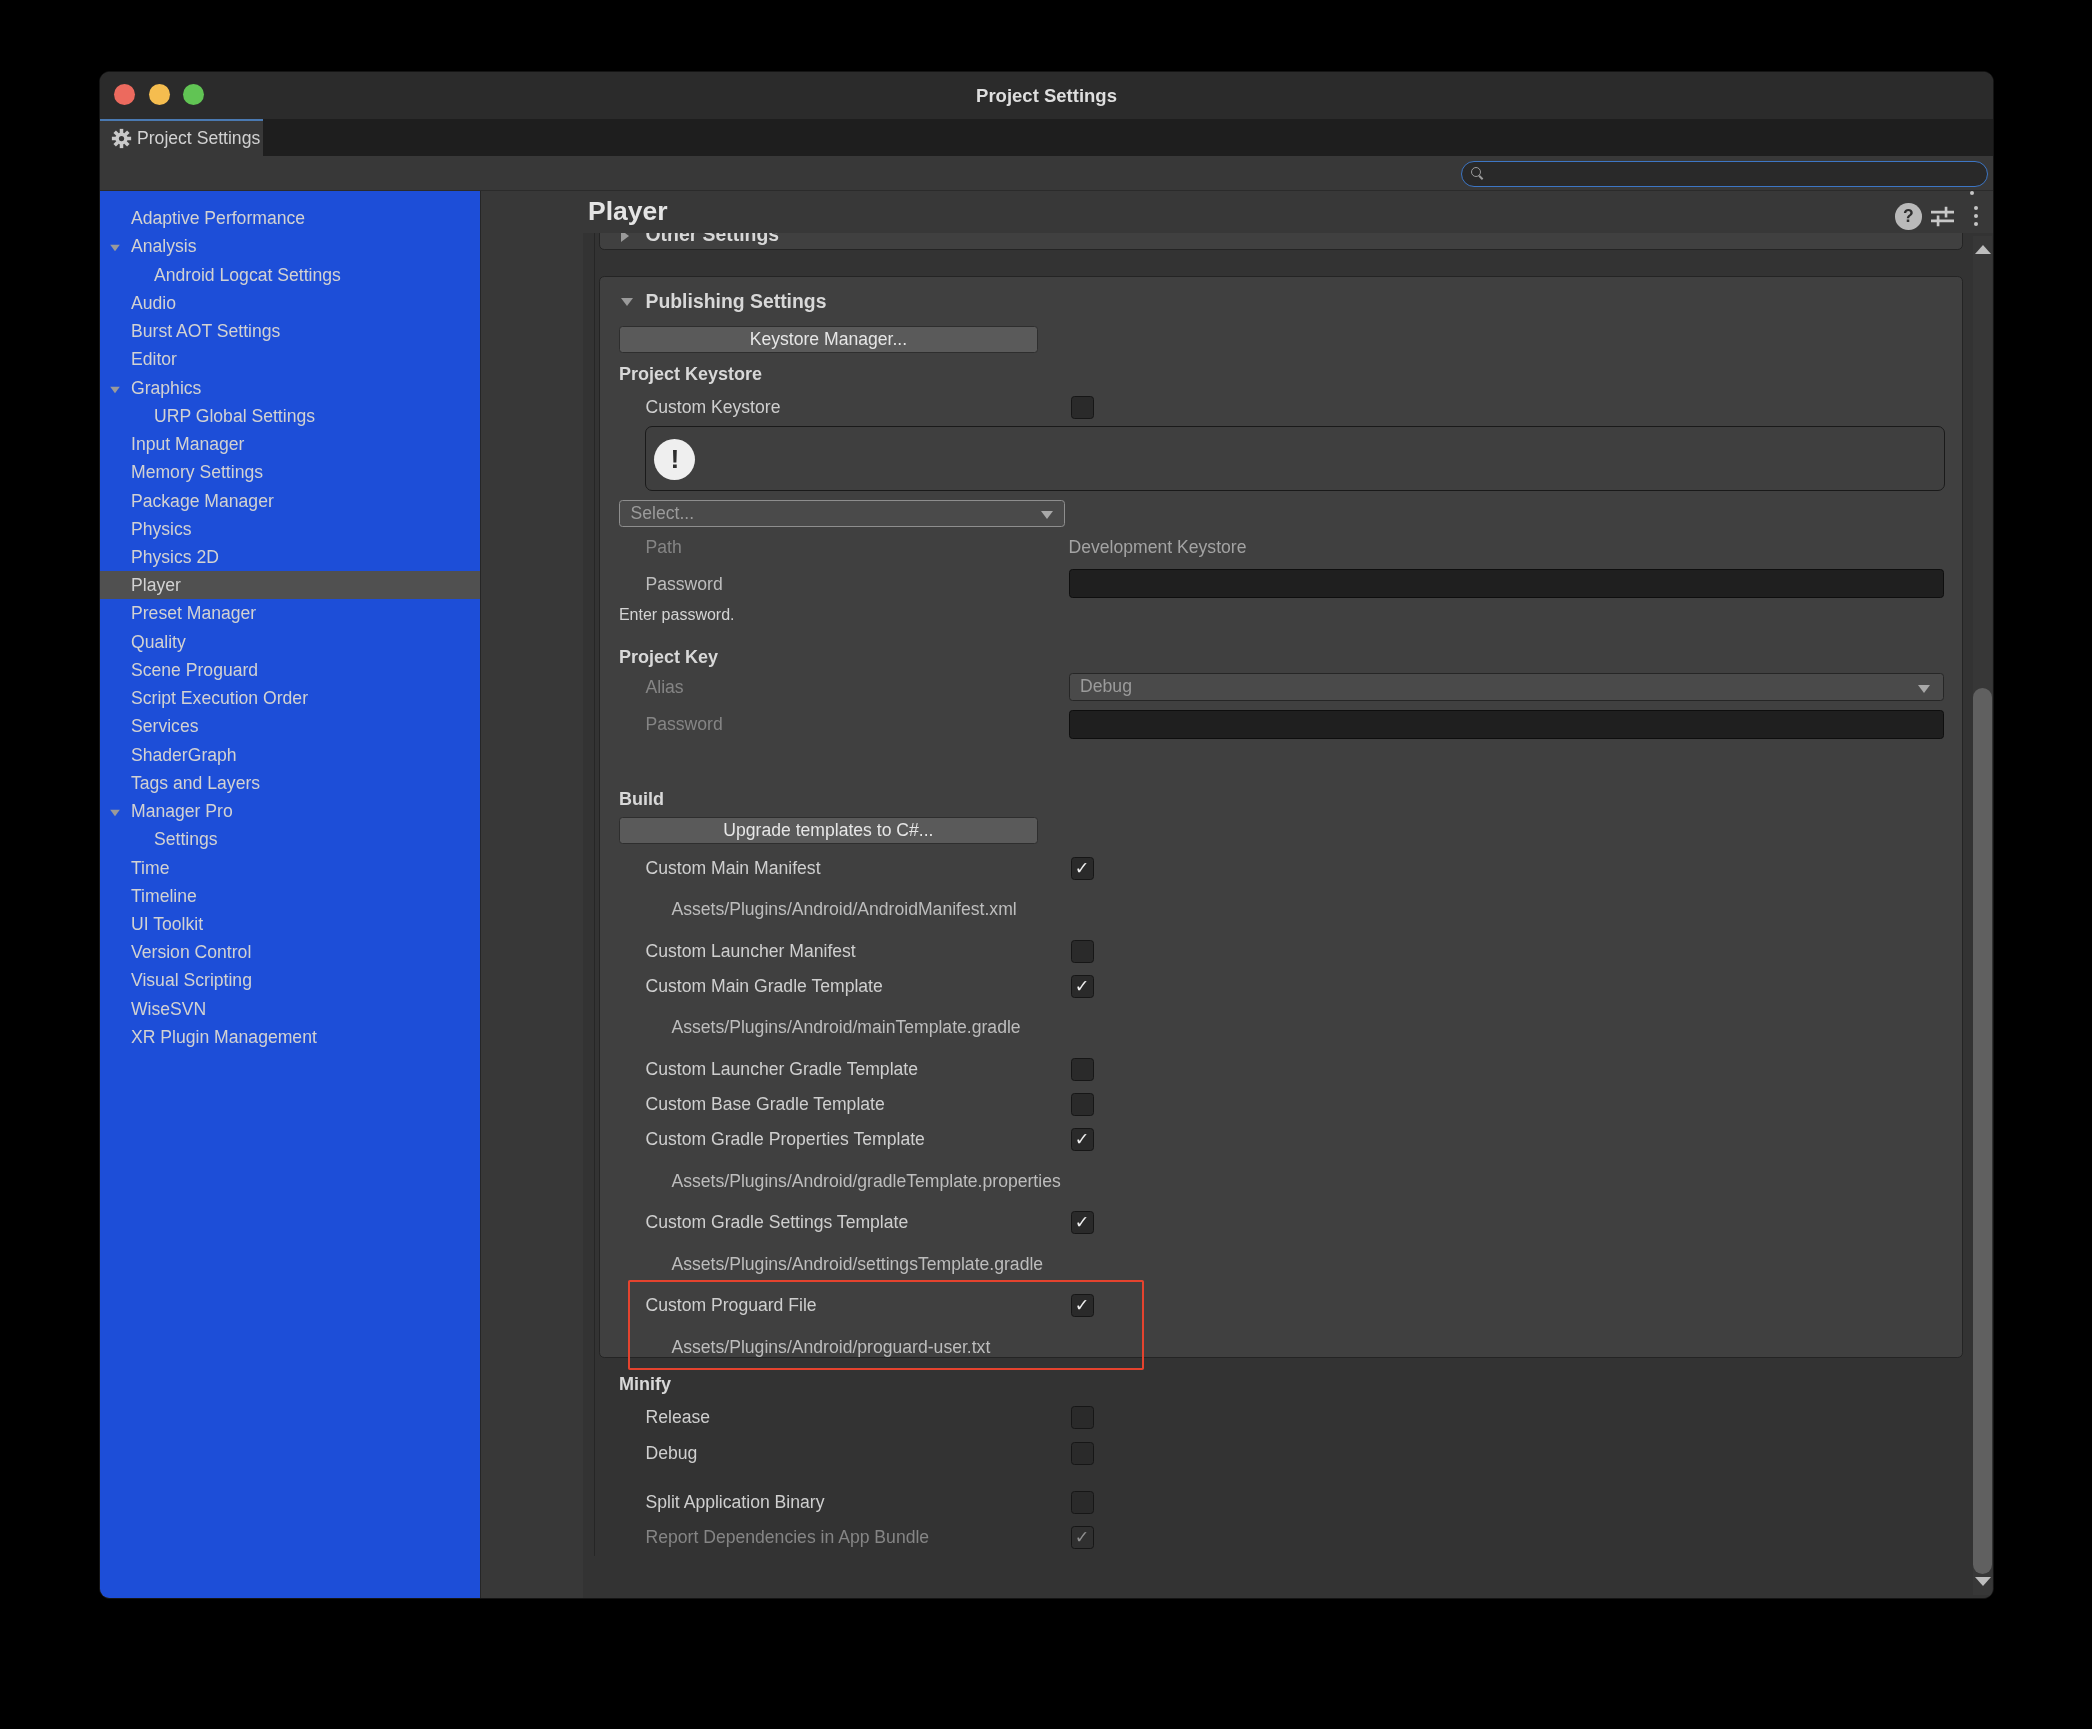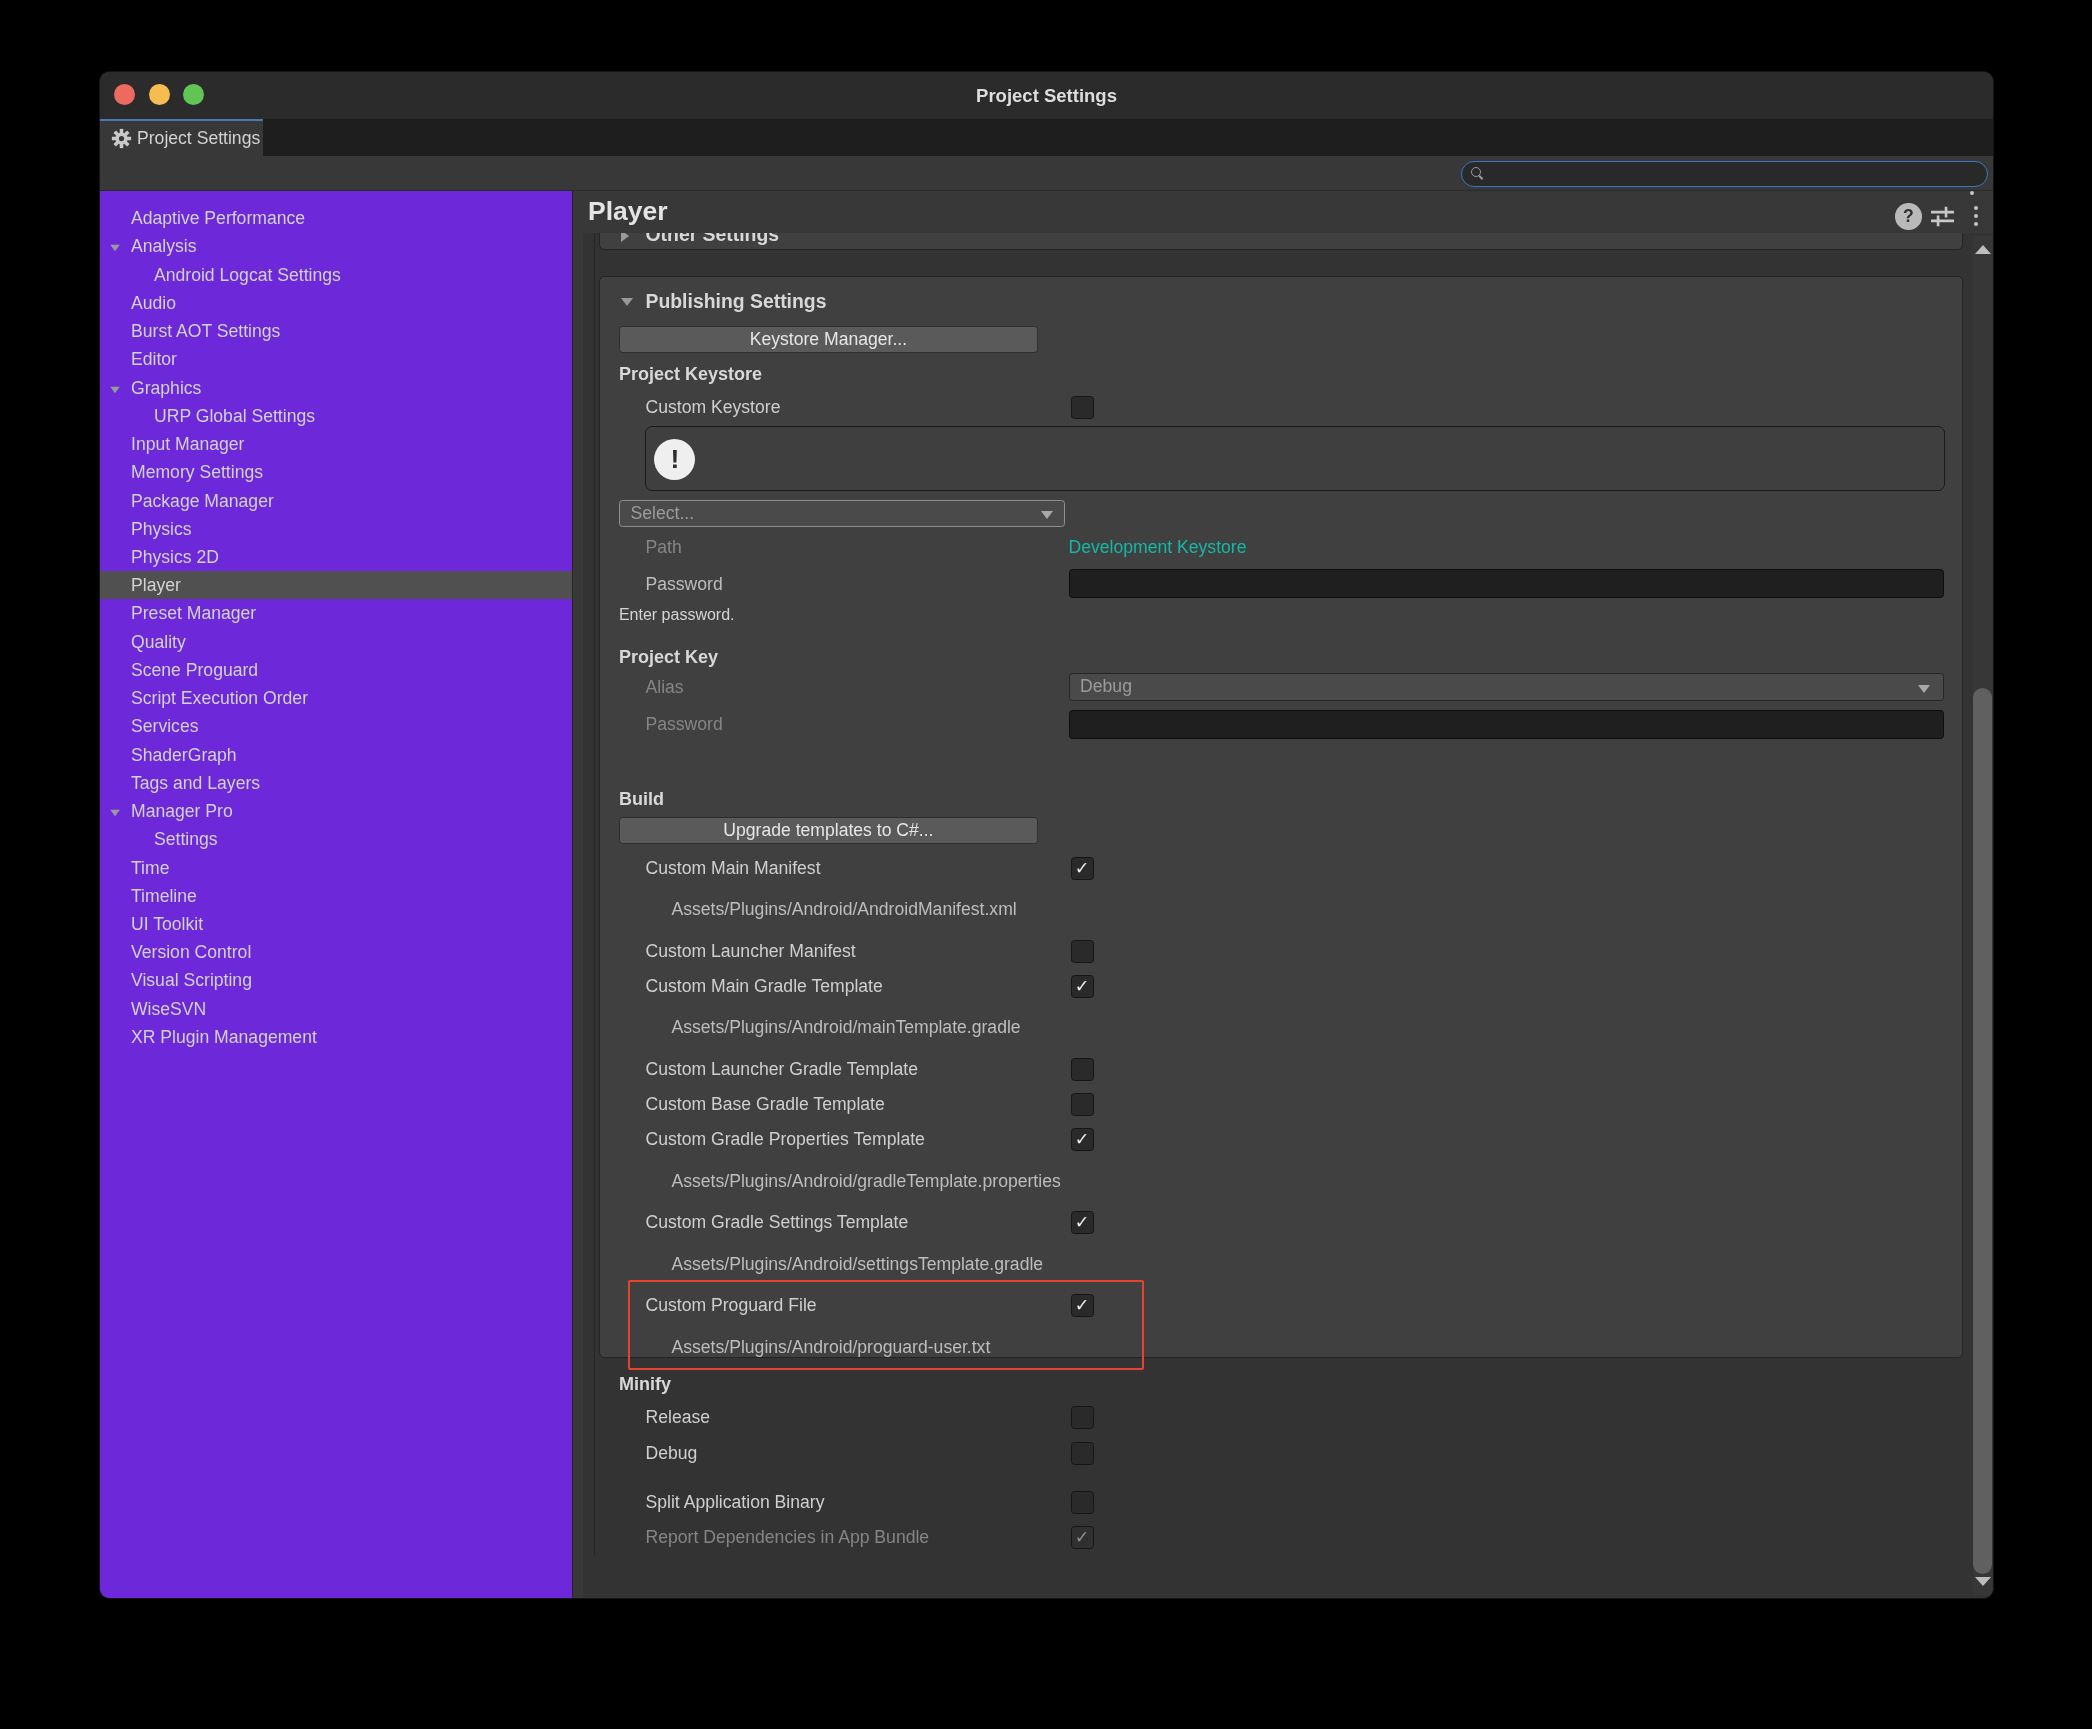--- a/index.html
+++ b/index.html
@@ -32,21 +32,21 @@
              border-bottom:0.9px solid #2b2b2b;box-sizing:border-box;}
   .search{position:absolute;left:1361px;top:5.3px;width:527px;height:25.6px;background:#292929;
           border:1.8px solid #3d76c4;border-radius:13.2px;box-sizing:border-box;}
   .search input{position:absolute;left:30px;top:0.9px;width:476px;height:19.4px;background:transparent;border:none;
           outline:none;color:#ddd;font-size:15px;font-family:inherit;}
   .mag{position:absolute;left:8.8px;top:4.4px;width:13.2px;height:13.2px;}
   .mag .lens{position:absolute;left:0;top:0;width:8px;height:8px;border:1.8px solid #9a9a9a;border-radius:50%;}
   .mag .handle{position:absolute;left:8.8px;top:8.8px;width:1.8px;height:5.3px;background:#9a9a9a;transform:rotate(-45deg);}
 
   
-  .sidebar{position:absolute;left:0;top:119px;width:473px;bottom:0;background:#6d28d9;
+  .sidebar{position:absolute;left:0;top:119px;width:381px;bottom:0;background:#1d4ed8;
            border-right:1.8px solid #262626;box-sizing:border-box;}
   .side-row{position:absolute;left:0;width:100%;height:28px;}
   .side-row.sel{background:#505050;}
   .side-label{position:absolute;left:31px;top:0;height:28px;line-height:28px;font-size:17.6px;color:#d2d2d2;white-space:nowrap;}
   .side-label.ind{left:54px;}
   .side-tri{position:absolute;left:8.8px;top:11.5px;}
 
   
   .tri-down{width:0;height:0;border-left:6.2px solid transparent;border-right:6.2px solid transparent;
             border-top:8px solid #9a9a9a;display:inline-block;}
@@ -73,21 +73,21 @@
   .fold{position:absolute;left:21px;height:26.5px;line-height:26.5px;font-size:19.4px;font-weight:bold;color:#d8d8d8;white-space:nowrap;}
   .fold .fold-tri{position:absolute;left:0;top:9.7px;}
   .fold .fold-txt{margin-left:25px;}
 
   .btn{position:absolute;left:19.4px;width:419px;height:27px;background:#5a5a5a;border:0.9px solid #2e2e2e;
        border-radius:3.5px;box-sizing:border-box;text-align:center;line-height:25.6px;font-size:17.6px;color:#e6e6e6;}
   .h-bold{position:absolute;left:19.4px;height:23px;line-height:23px;font-size:18px;font-weight:bold;color:#d8d8d8;white-space:nowrap;}
   .lbl{position:absolute;left:46px;height:23px;line-height:23px;font-size:17.6px;color:#cfcfcf;white-space:nowrap;}
   .lbl.dim{color:#858585;}
   .lbl.mid{color:#bdbdbd;}
-  .val-dim{position:absolute;left:469px;height:23px;line-height:23px;font-size:17.6px;color:#14b8a6;white-space:nowrap;}
+  .val-dim{position:absolute;left:469px;height:23px;line-height:23px;font-size:17.6px;color:#a3a3a3;white-space:nowrap;}
 
   .cb{position:absolute;left:471px;width:23px;height:23px;background:#2a2a2a;border:0.9px solid #161616;
       border-radius:3.5px;box-sizing:border-box;text-align:center;line-height:20px;font-size:17.6px;
       font-weight:bold;color:#f0f0f0;}
   .cb.dis{color:#8f8f8f;background:#303030;}
   .row-label{position:absolute;left:46px;height:23px;line-height:23px;font-size:17.6px;color:#cfcfcf;white-space:nowrap;}
   .row-label.dis{color:#858585;}
   .file-path{position:absolute;left:72px;height:23px;line-height:23px;font-size:17.6px;color:#bdbdbd;white-space:nowrap;}
 
   .infobox{position:absolute;left:45px;top:149px;width:1300px;height:65px;background:#3f3f3f;

